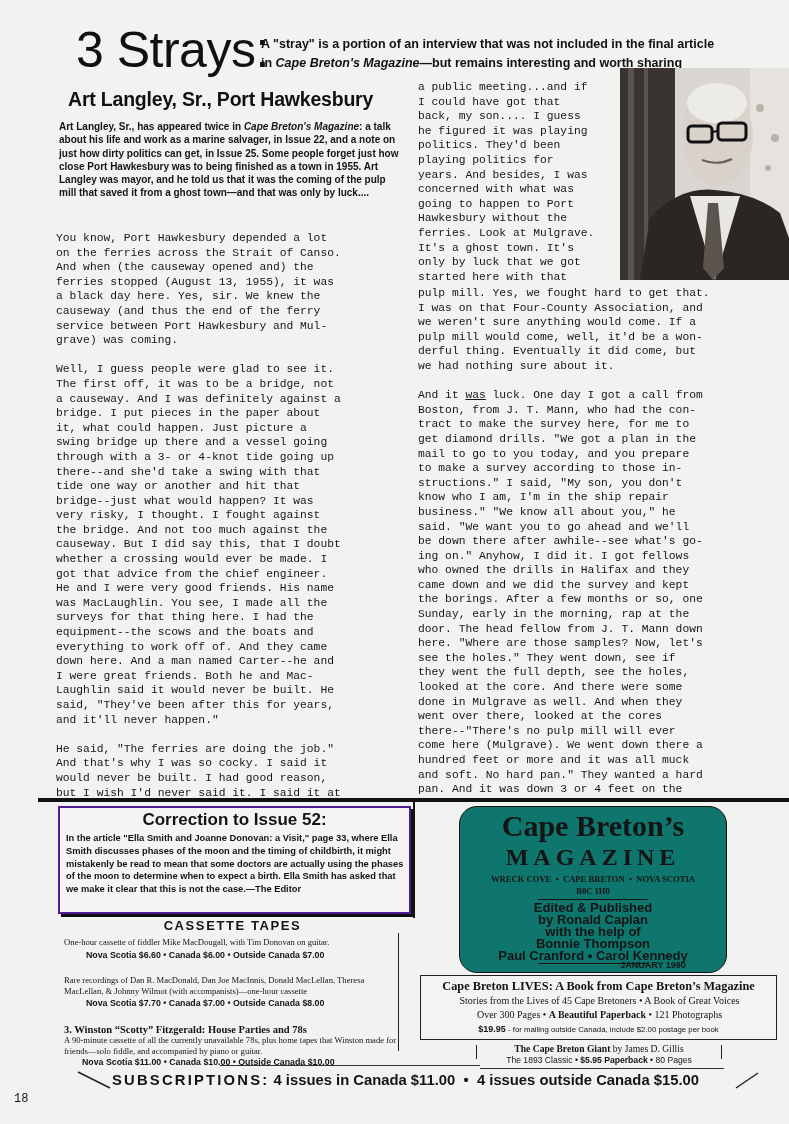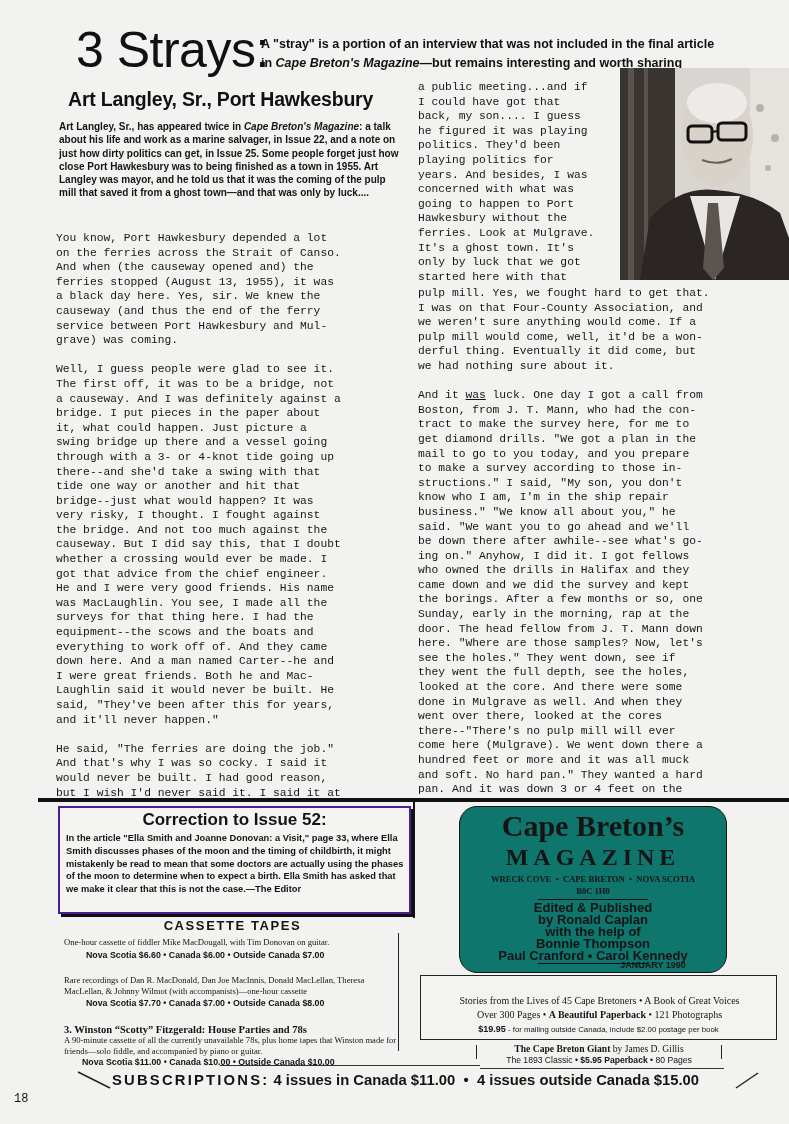--- a/index.html
+++ b/index.html
@@ -152,20 +152,21 @@
   <div class="abs mag-credit" style="top:107px;">by Ronald Caplan</div>
   <div class="abs mag-credit" style="top:119px;">with the help of</div>
   <div class="abs mag-credit" style="top:131px;">Bonnie Thompson</div>
   <div class="abs mag-credit" style="top:143px;">Paul Cranford • Carol Kennedy</div>
   <div class="abs mag-hr" style="top:156px;"></div>
 
 </div>
 <div class="abs" style="left:459px; top:960px; width:308px; text-align:center; font-size:9px; font-weight:bold;margin-left:40px;">JANUARY 1990</div>
 
 <div id="lives-box" class="abs">
+  <div id="lives-title" class="abs serif">Cape Breton LIVES: A Book from Cape Breton’s Magazine</div>
   <div class="abs lives-line serif" style="top:19px;">Stories from the Lives of 45 Cape Bretoners • A Book of Great Voices</div>
   <div class="abs lives-line serif" style="top:33px;"><span>Over 300 Pages • </span><b>A Beautiful Paperback</b><span> • 121 Photographs</span></div>
   <div id="lives-price" class="abs"><b style="font-size:9px;">$19.95</b><span> - for mailing outside Canada, include $2.00 postage per book</span></div>
 </div>
 
 <div class="abs giant-bar" style="left:476px;"></div>
 <div class="abs giant-bar" style="left:721px;"></div>
 <div id="giant-title" class="abs serif"><b>The Cape Breton Giant</b><span> by James D. Gillis</span></div>
 <div id="giant-detail" class="abs"><span>The 1893 Classic • </span><b>$5.95 Paperback</b><span> • 80 Pages</span></div>
 <div id="giant-rule" class="abs"></div>

